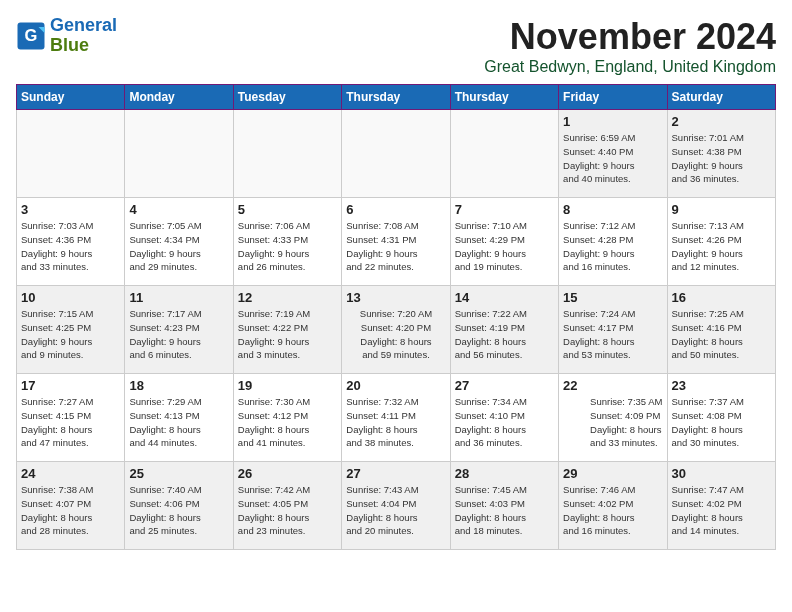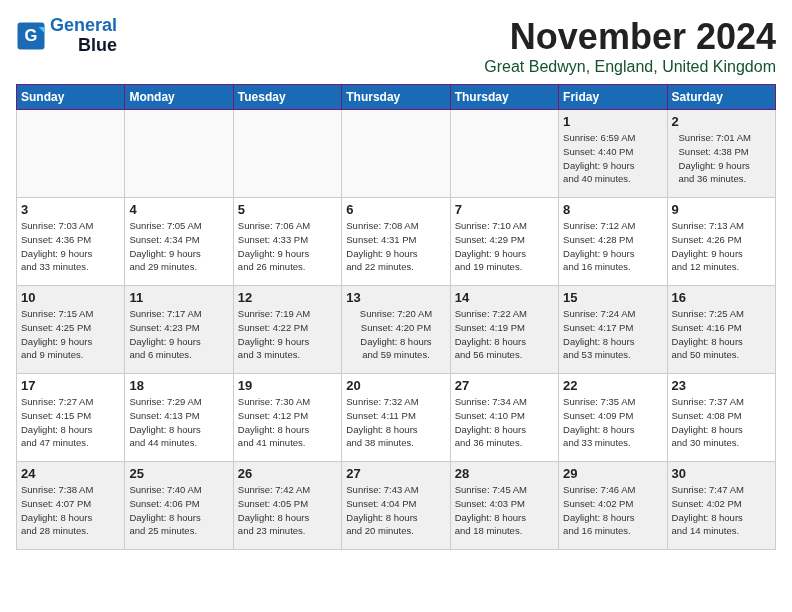--- a/index.html
+++ b/index.html
@@ -93,21 +93,21 @@
 
 <div class="header-area">
   <div class="logo">
     <svg class="logo-icon" viewBox="0 0 40 40">
       <rect x="2" y="2" width="36" height="36" rx="4" fill="#1a6ab5"></rect>
       <text x="20" y="26" text-anchor="middle" font-size="22" font-weight="bold" fill="white" font-family="Arial">G</text>
       <polygon points="30,8 38,8 38,16" fill="#4fc3f7"></polygon>
     </svg>
     <div class="logo-text">
       <div><span>General</span></div>
-      <div><span style="color:#0f172a;margin-left:28px;">Blue</span></div>
+      <div><span style="color:#4d7c0f;">Blue</span></div>
     </div>
   </div>
   <div class="title-area">
     <div class="month-title">November 2024</div>
     <div class="location-title">Great Bedwyn, England, United Kingdom</div>
   </div>
 </div>
 
 <table>
   <thead>
@@ -130,21 +130,21 @@
         <td class="empty"></td>
         <td class="shaded">
           <span class="day-num">1</span>
           <div class="day-info" style="white-space: pre-line;">Sunrise: 6:59 AM
 Sunset: 4:40 PM
 Daylight: 9 hours
 and 40 minutes.</div>
         </td>
         <td class="shaded">
           <span class="day-num">2</span>
-          <div class="day-info" style="white-space: pre-line; margin-left: 7px;">Sunrise: 7:01 AM
+          <div class="day-info" style="white-space: pre-line;">Sunrise: 7:01 AM
 Sunset: 4:38 PM
 Daylight: 9 hours
 and 36 minutes.</div>
         </td>
       </tr>
       <tr>
         <td>
           <span class="day-num">3</span>
           <div class="day-info" style="white-space: pre-line;">Sunrise: 7:03 AM
 Sunset: 4:36 PM
@@ -276,21 +276,21 @@
         </td>
         <td>
           <span class="day-num">27</span>
           <div class="day-info" style="white-space: pre-line;">Sunrise: 7:34 AM
 Sunset: 4:10 PM
 Daylight: 8 hours
 and 36 minutes.</div>
         </td>
         <td>
           <span class="day-num">22</span>
-          <div class="day-info" style="white-space: pre-line;">Sunrise: 7:35 AM
+          <div class="day-info" style="white-space: pre-line; margin-left: 27px;">Sunrise: 7:35 AM
 Sunset: 4:09 PM
 Daylight: 8 hours
 and 33 minutes.</div>
         </td>
         <td>
           <span class="day-num">23</span>
           <div class="day-info" style="white-space: pre-line;">Sunrise: 7:37 AM
 Sunset: 4:08 PM
 Daylight: 8 hours
 and 30 minutes.</div>

